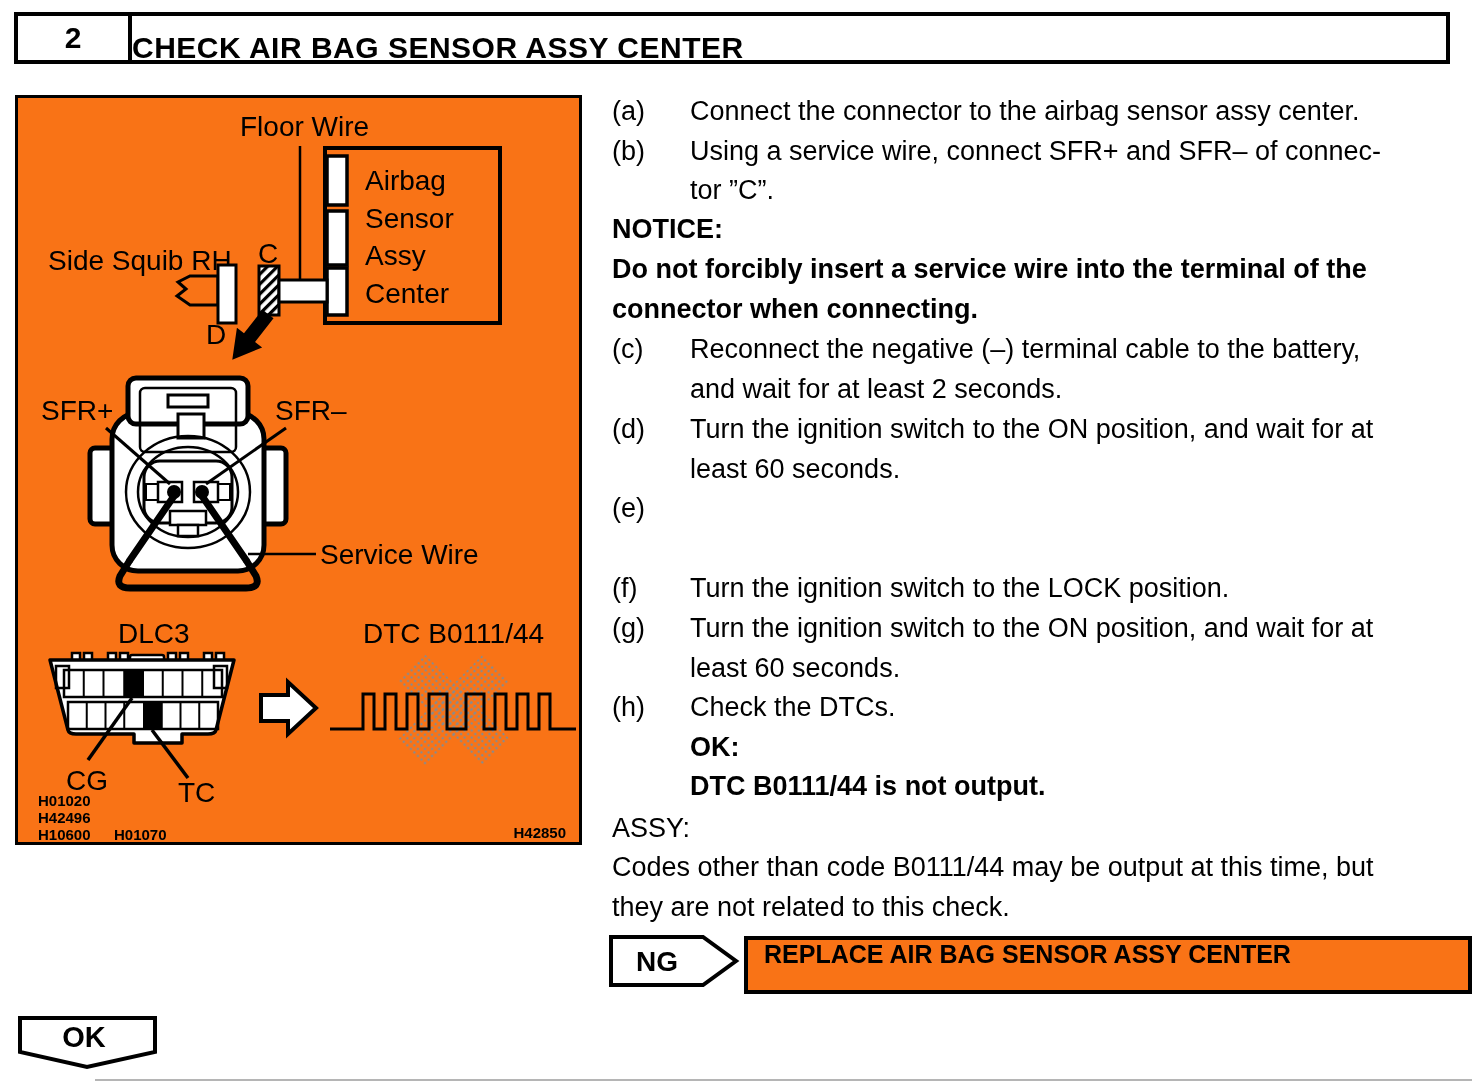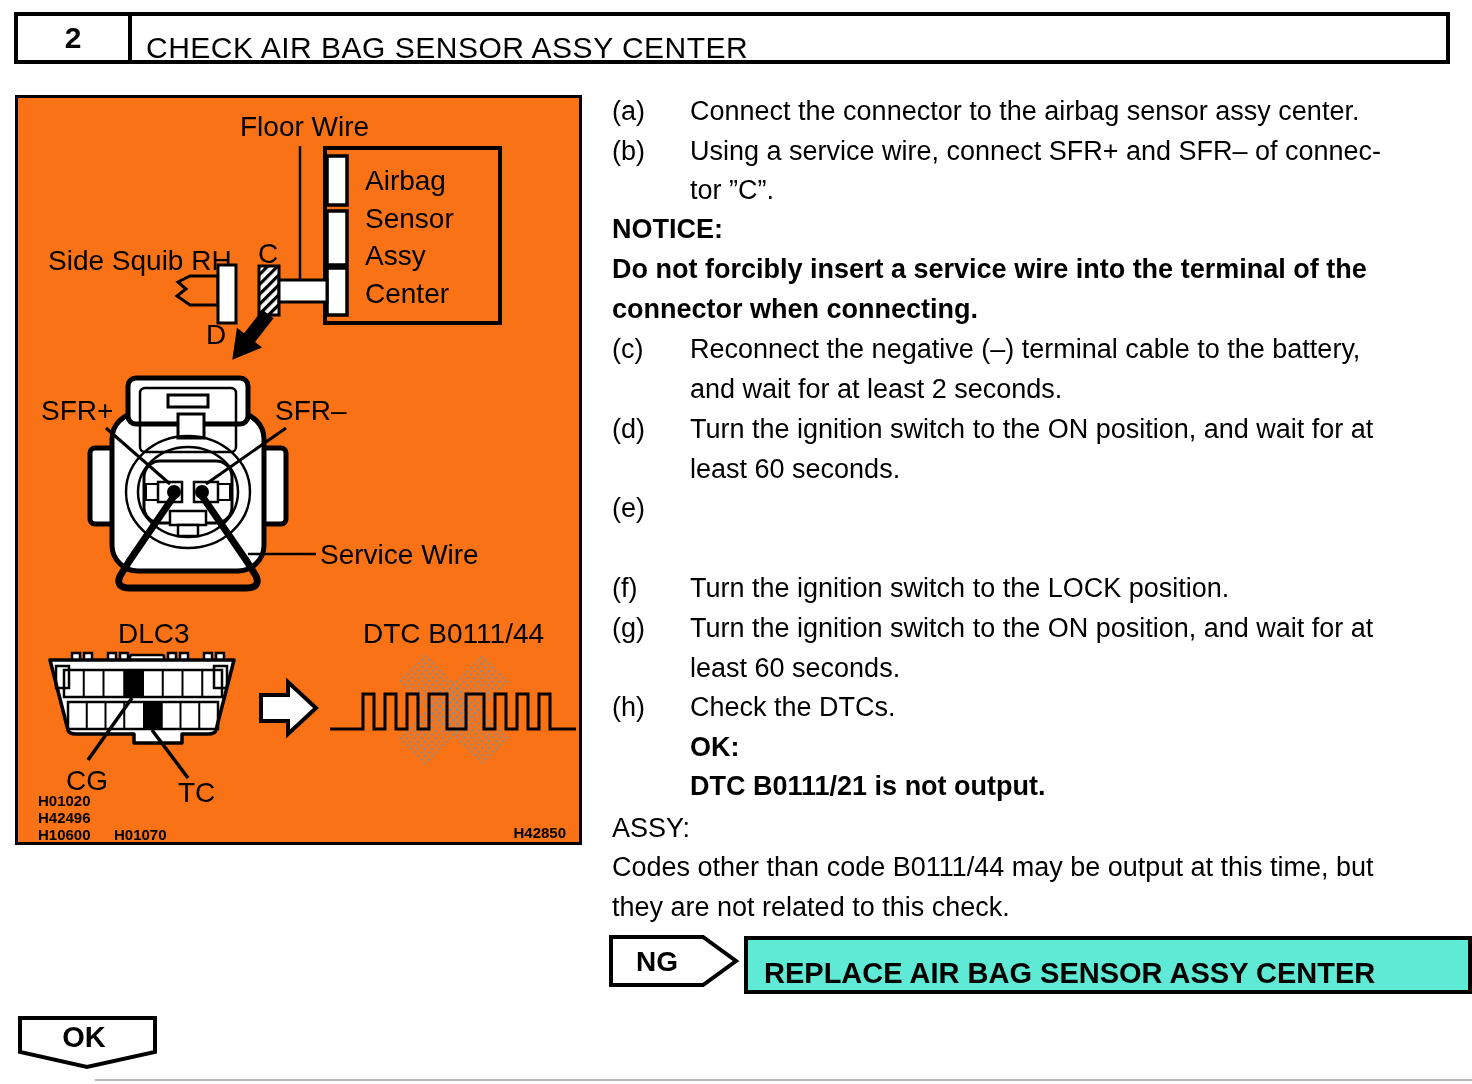--- a/index.html
+++ b/index.html
@@ -2,37 +2,37 @@
 <html><head>
 <meta charset="utf-8">
 <style>
   html,body{margin:0;padding:0;background:#fff;}
   body{width:1472px;height:1084px;position:relative;font-family:"Liberation Sans",sans-serif;color:#000;overflow:hidden;}
   .abs{position:absolute;}
 
   
   .hdr{left:14px;top:12px;width:1428px;height:44px;border:4px solid #000;display:flex;align-items:stretch;background:#fff;}
   .hdr-num{width:110px;border-right:4px solid #000;display:flex;align-items:center;justify-content:center;font-weight:bold;font-size:30px;}
-  .hdr-title{flex:1;display:flex;align-items:center;padding-left:14px;font-weight:normal;font-size:30px;letter-spacing:.5px;margin-top:20px;}
+  .hdr-title{flex:1;display:flex;align-items:center;font-weight:bold;font-size:30px;letter-spacing:.5px;margin-top:20px;}
 
   
   .fig{left:15px;top:95px;width:561px;height:744px;border:3px solid #000;background:#f97316;}
   .fig svg{display:block;}
   svg text{font-family:"Liberation Sans",sans-serif;fill:#000;}
   .lbl{font-size:28px;}
   .code{font-size:15px;font-weight:600;}
 
   
   .tline{position:absolute;left:612px;display:flex;font-size:27px;line-height:33px;white-space:pre;}
   .tline .marker{display:inline-block;width:78px;flex:0 0 78px;}
   .tline.flush .marker{width:0;flex:0 0 0;}
   .tline.b{font-weight:bold;align-items:center;}
 
   
-  .ng-box{left:744px;top:936px;width:704px;height:50px;border:4px solid #000;display:flex;align-items:flex-end;padding-left:16px;font-weight:bold;font-size:29px;background:#5eead4;}
+  .ng-box{left:744px;top:936px;width:704px;height:50px;border:4px solid #000;display:flex;align-items:flex-start;padding-left:16px;font-weight:bold;font-size:25px;background:#f97316;}
 
   .bottom-rule{left:95px;top:1079px;width:1377px;height:2px;background:#b5b5b5;}
 </style>
 </head>
 <body>
 
 <div class="abs hdr">
   <div class="hdr-num">2</div>
   <div class="hdr-title">CHECK AIR BAG SENSOR ASSY CENTER</div>
 </div>
@@ -169,21 +169,21 @@
 <div class="abs tline" style="top:333px"><span class="marker">(c)</span><span class="txt">Reconnect the negative (–) terminal cable to the battery,</span></div>
 <div class="abs tline" style="top:373px"><span class="marker"></span><span class="txt">and wait for at least 2 seconds.</span></div>
 <div class="abs tline" style="top:413px"><span class="marker">(d)</span><span class="txt">Turn the ignition switch to the ON position, and wait for at</span></div>
 <div class="abs tline" style="top:453px"><span class="marker"></span><span class="txt">least 60 seconds.</span></div>
 <div class="abs tline" style="top:492px"><span class="marker">(e)</span></div>
 <div class="abs tline" style="top:572px"><span class="marker">(f)</span><span class="txt">Turn the ignition switch to the LOCK position.</span></div>
 <div class="abs tline" style="top:612px"><span class="marker">(g)</span><span class="txt">Turn the ignition switch to the ON position, and wait for at</span></div>
 <div class="abs tline" style="top:652px"><span class="marker"></span><span class="txt">least 60 seconds.</span></div>
 <div class="abs tline" style="top:691px"><span class="marker">(h)</span><span class="txt">Check the DTCs.</span></div>
 <div class="abs tline b" style="top:731px"><span class="marker"></span><span class="txt">OK:</span></div>
-<div class="abs tline b" style="top:770px"><span class="marker"></span><span class="txt">DTC B0111/21 is not output.</span></div>
+<div class="abs tline b" style="top:770px"><span class="marker"></span><span class="txt">DTC B0111/44 is not output.</span></div>
 <div class="abs tline flush" style="top:812px"><span class="marker"></span><span class="txt">ASSY:</span></div>
 <div class="abs tline flush" style="top:851px"><span class="marker"></span><span class="txt">Codes other than code B0111/44 may be output at this time, but</span></div>
 <div class="abs tline flush" style="top:891px"><span class="marker"></span><span class="txt">they are not related to this check.</span></div>
 
 <svg class="abs" style="left:609px;top:935px" width="132" height="52" viewBox="0 0 132 52">
   <polygon points="2,2 94,2 127,26 94,50 2,50" fill="#fff" stroke="#000" stroke-width="4"></polygon>
   <text x="48" y="36" text-anchor="middle" style="font-size:28px;font-weight:bold">NG</text>
 </svg>
 <div class="abs ng-box">
   <span>REPLACE AIR BAG SENSOR ASSY CENTER</span>

